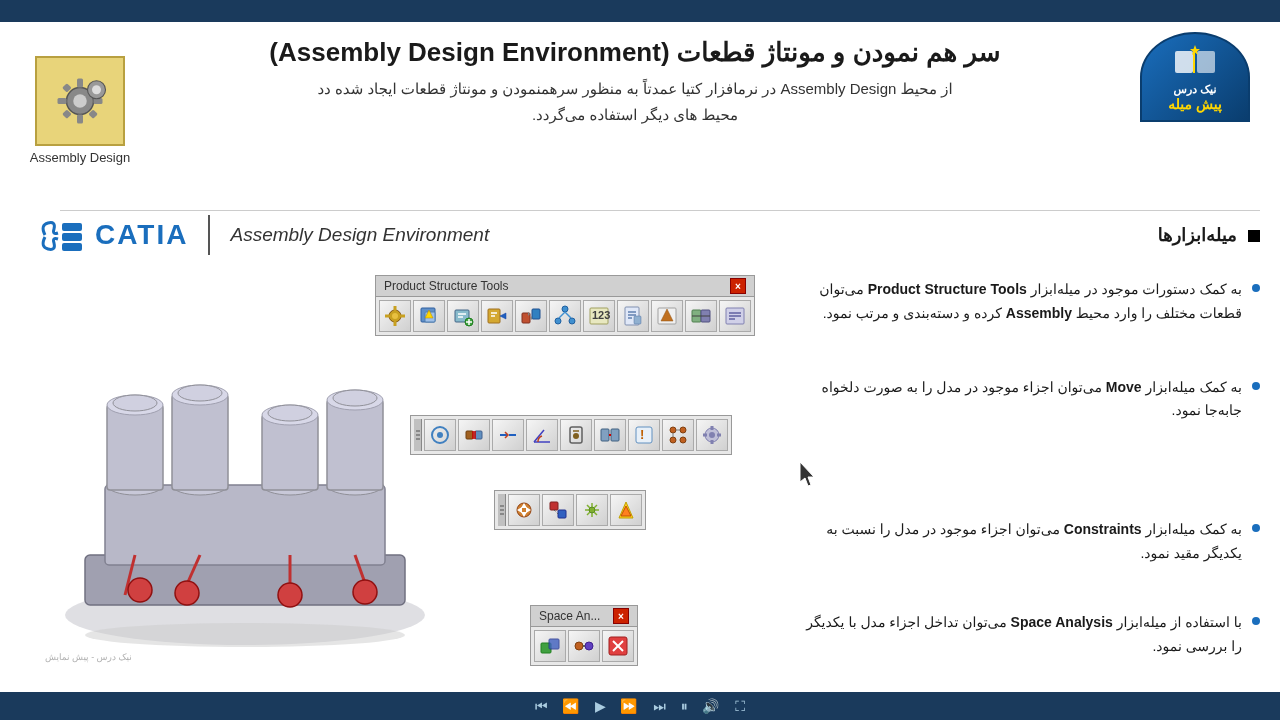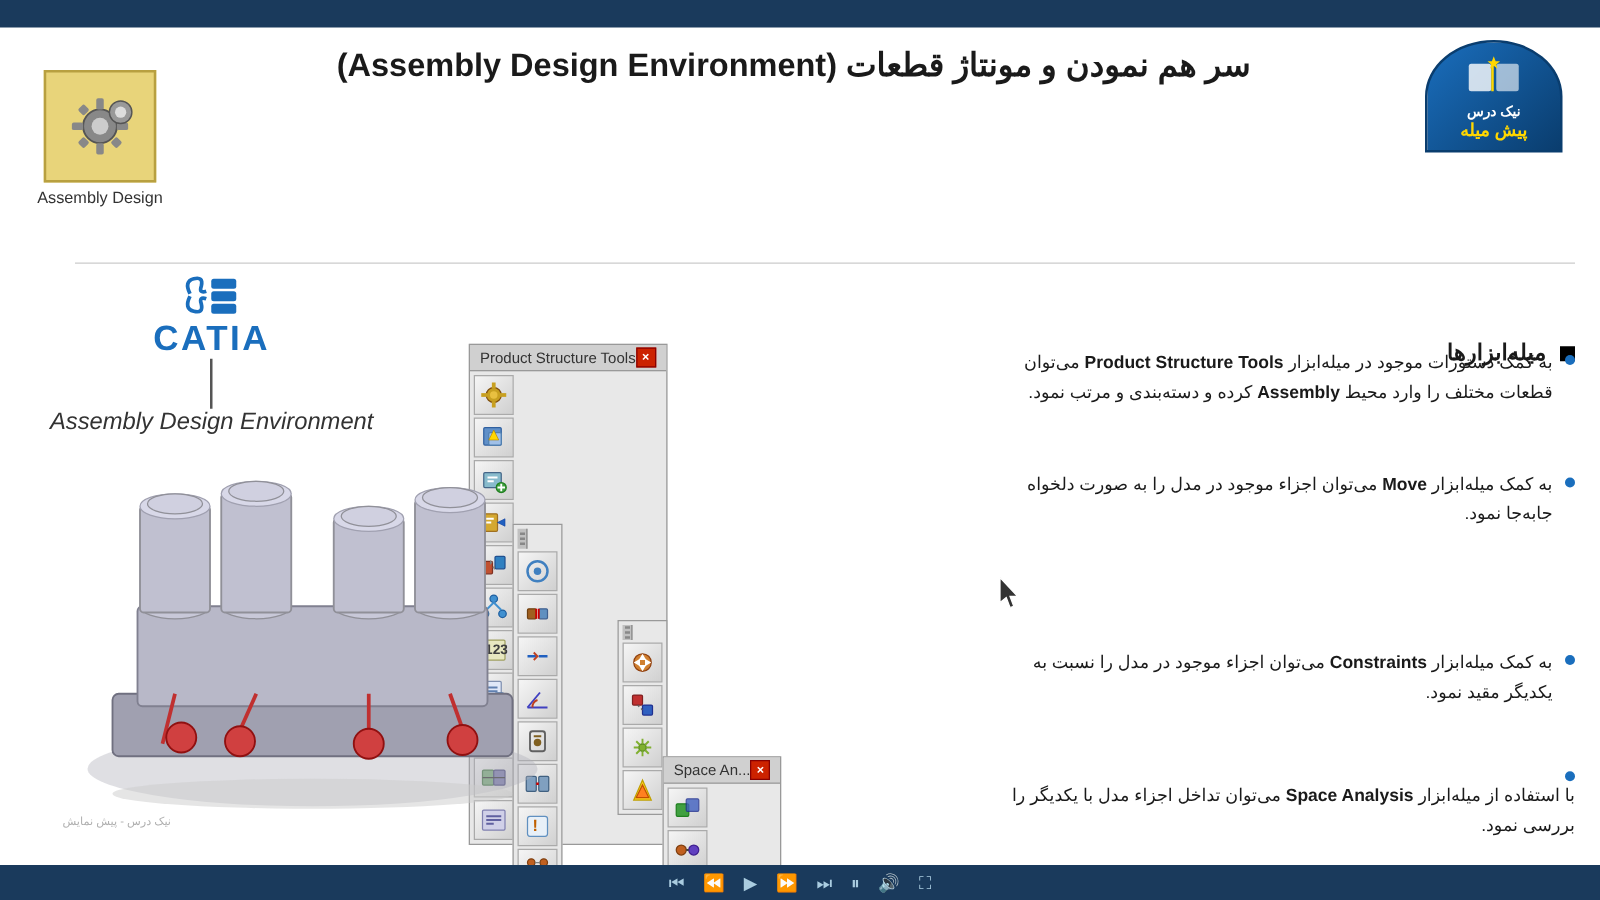--- a/index.html
+++ b/index.html
@@ -125,22 +125,21 @@
       top: 215px;
       left: 40px;
       right: 20px;
       display: flex;
       align-items: center;
       justify-content: space-between;
     }
     .catia-logo {
       display: flex;
       align-items: center;
-      gap: 0;
-      flex-direction: column;
+      gap: 10px;
     }
     .catia-text {
       font-size: 28px;
       font-weight: bold;
       color: #1a6ebd;
       letter-spacing: 2px;
     }
     .catia-divider {
       width: 2px;
       height: 40px;
@@ -197,21 +196,20 @@
       cursor: pointer;
       color: #fff;
       font-size: 10px;
       font-weight: bold;
     }
     .toolbar-icons {
       display: flex;
       flex-wrap: wrap;
       padding: 3px;
       gap: 2px;
-      flex-direction: column;
     }
     .tool-icon {
       width: 32px;
       height: 32px;
       background: linear-gradient(135deg, #f5f5f5, #d0d0d0);
       border: 1px solid #aaa;
       display: flex;
       align-items: center;
       justify-content: center;
       cursor: pointer;
@@ -255,21 +253,21 @@
 
     
     .model-3d {
       position: absolute;
       top: 300px;
       left: 20px;
       width: 450px;
       height: 370px;
       display: flex;
       align-items: center;
-      justify-content: flex-end;
+      justify-content: center;
     }
 
     
     .bottom-bar {
       position: absolute;
       bottom: 0;
       left: 0; right: 0;
       height: 28px;
       background: #1a3a5c;
       display: flex;
@@ -327,20 +325,22 @@
         <circle cx="62" cy="25" r="12" fill="#999" stroke="#555" stroke-width="1.5"></circle>
         <circle cx="62" cy="25" r="6" fill="#ddd"></circle>
       </svg>
     </div>
     <div class="assembly-icon-label">Assembly Design</div>
   </div>
 
   <div class="title-area">
     <div class="main-title">سر هم نمودن و مونتاژ قطعات (Assembly Design Environment)</div>
     <div class="subtitle">
+      <div>از محیط  Assembly Design  در نرمافزار کتیا عمدتاً به منظور سرهمنمودن و مونتاژ قطعات ایجاد شده دد</div>
+      <div>محیط های دیگر استفاده می‌گردد.</div>
     </div>
   </div>
 
   <div class="logo-box">
     <div class="logo-circle">
 
       <svg width="50" height="40" viewBox="0 0 50 40">
         <rect x="5" y="8" width="18" height="22" rx="2" fill="#fff" opacity="0.8"></rect>
         <rect x="27" y="8" width="18" height="22" rx="2" fill="#fff" opacity="0.6"></rect>
         <line x1="24" y1="8" x2="24" y2="30" stroke="#ffd700" stroke-width="2"></line>
@@ -707,21 +707,21 @@
     </div>
   </div>
 
   <div class="bullet-item" style="margin-top: 95px;">
     <div class="bullet-dot"></div>
     <div class="bullet-text">
       به کمک میله‌ابزار <span class="highlight-bold">Constraints</span> می‌توان اجزاء موجود در مدل را نسبت به یکدیگر مقید نمود.
     </div>
   </div>
 
-  <div class="bullet-item" style="margin-top: 45px; flex-direction: column;">
+  <div class="bullet-item" style="margin-top: 45px;">
     <div class="bullet-dot"></div>
     <div class="bullet-text">
       با استفاده از میله‌ابزار <span class="highlight-bold">Space  Analysis</span> می‌توان تداخل اجزاء مدل با یکدیگر را بررسی نمود.
     </div>
   </div>
 
 </div>
 
 <div class="cursor-arrow" style="left: 800px; top: 462px;">
   <svg width="20" height="24" viewBox="0 0 20 24">

